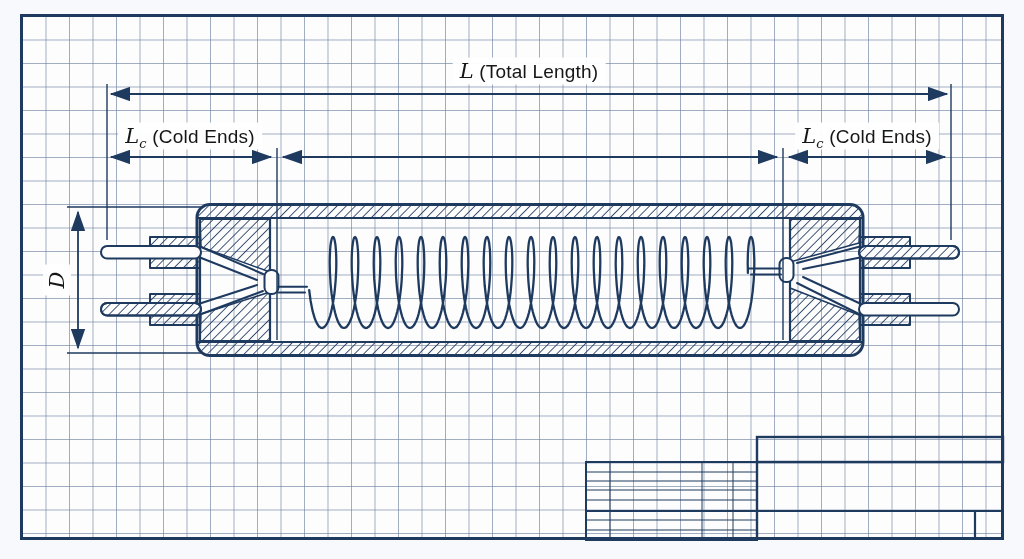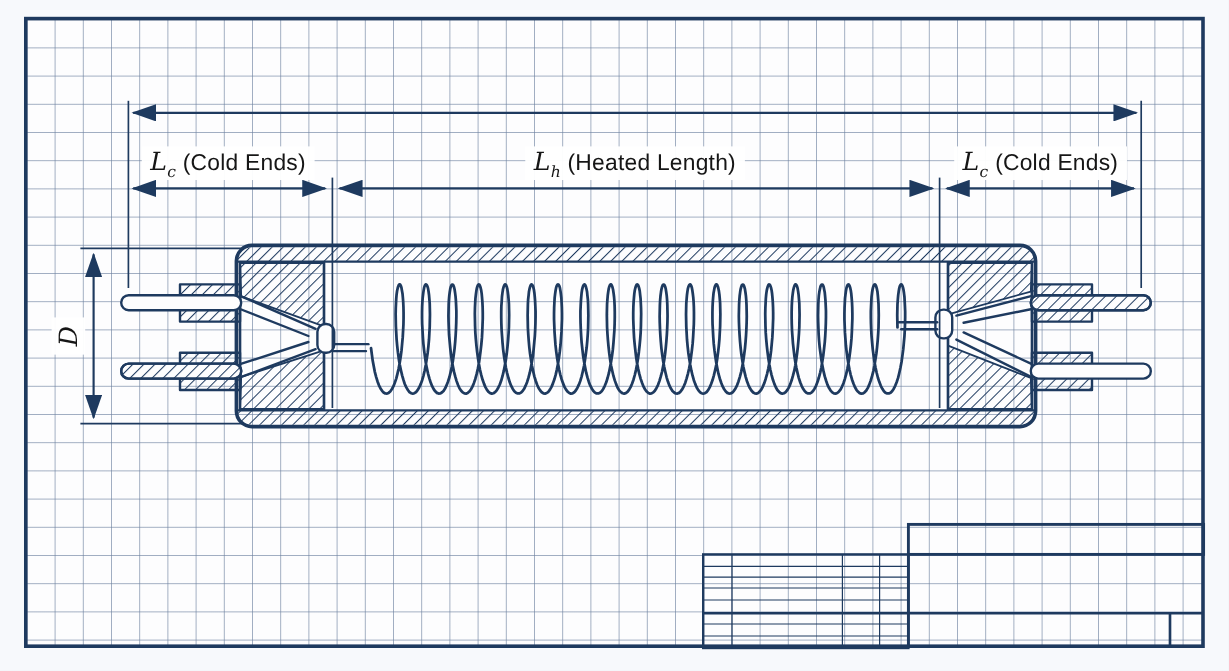--- a/index.html
+++ b/index.html
@@ -149,30 +149,30 @@
         <line x1="586" y1="500" x2="757" y2="500"></line>
         <line x1="586" y1="520" x2="757" y2="520"></line>
         <line x1="586" y1="530" x2="757" y2="530"></line>
         <line x1="610" y1="462" x2="610" y2="540"></line>
         <line x1="702" y1="462" x2="702" y2="540"></line>
         <line x1="733" y1="462" x2="733" y2="540"></line>
       </g>
     </g>
   </svg>
 
+  <div class="dim-label" style="left:529px;top:71px;">
+    <span class="sym">L</span>
+    <span>(Total Length)</span>
+  </div>
 
   <div class="dim-label" style="left:190px;top:136px;">
     <span class="sym"><span>L</span><sub>c</sub></span>
     <span>(Cold Ends)</span>
   </div>
 
-  <div class="dim-label" style="left:529px;top:136px;">
-    <span class="sym"><span>L</span><sub>h</sub></span>
-    <span>(Heated Length)</span>
-  </div>
 
   <div class="dim-label" style="left:867px;top:136px;">
     <span class="sym"><span>L</span><sub>c</sub></span>
     <span>(Cold Ends)</span>
   </div>
 
   <div class="dim-label vertical" style="left:57px;top:280px;font-size:22px;">
     <span class="sym">D</span>
   </div>
 

